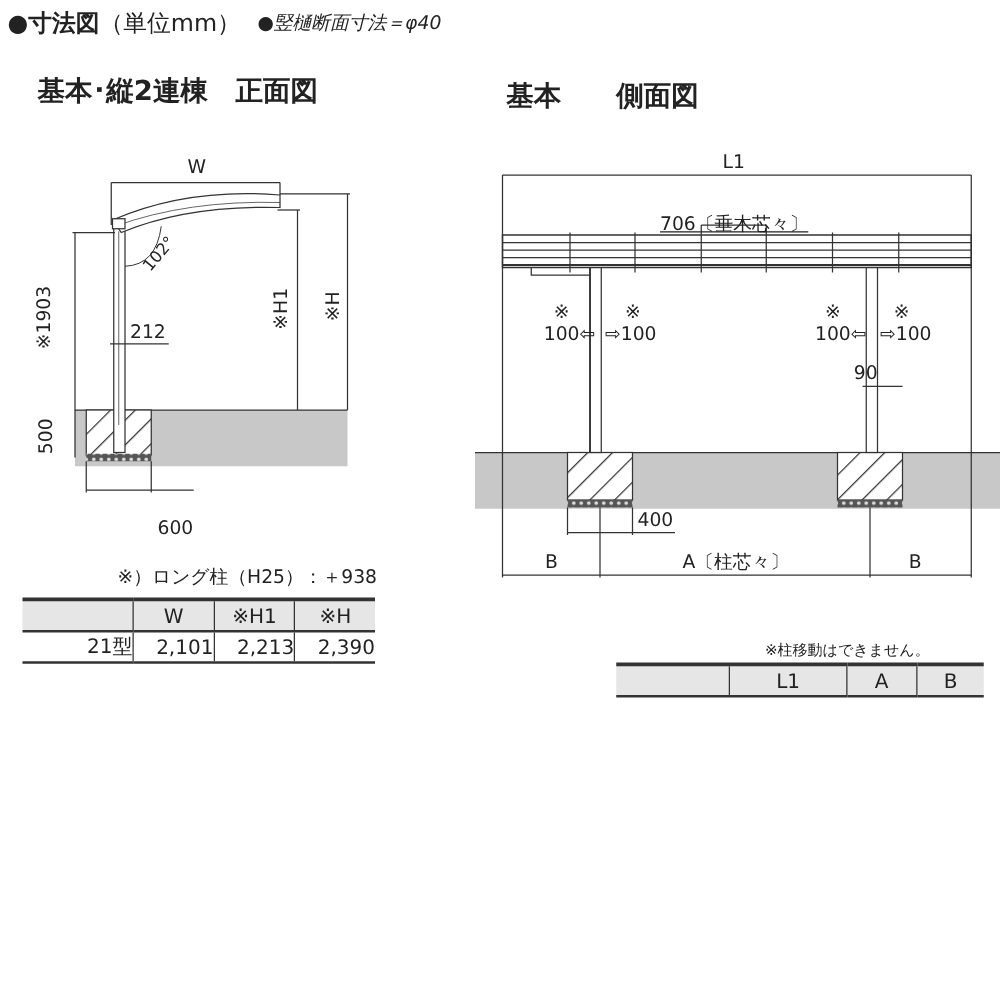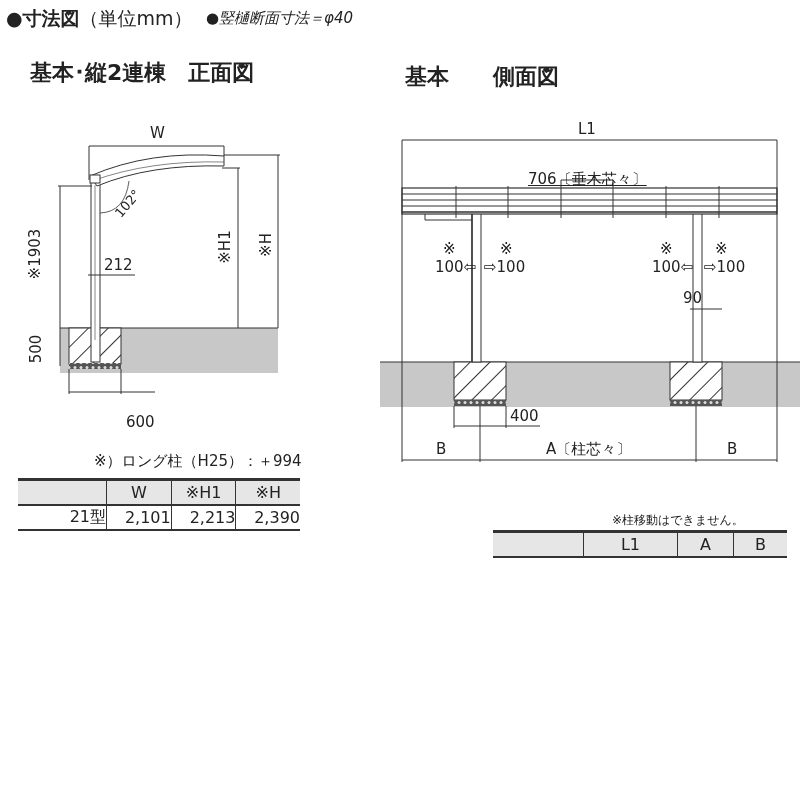--- a/index.html
+++ b/index.html
@@ -144,21 +144,21 @@
 <div class="abs lbl" style="left:660px;top:240px;">※</div>
 <div class="abs lbl" style="left:652px;top:258px;">100⇦</div>
 <div class="abs lbl" style="left:715px;top:240px;">※</div>
 <div class="abs lbl" style="left:704px;top:258px;">⇨100</div>
 <div class="abs lbl" style="left:683px;top:289px;">90</div>
 <div class="abs lbl" style="left:510px;top:407px;">400</div>
 <div class="abs lbl" style="left:436px;top:440px;">B</div>
 <div class="abs lbl" style="left:546px;top:440px;">A〔柱芯々〕</div>
 <div class="abs lbl" style="left:727px;top:440px;">B</div>
 
-<div class="abs" style="left:94px;top:452px;font-size:15px;">※）ロング柱（H25）：＋994</div>
+<div class="abs" style="left:94px;top:452px;font-size:15px;">※）ロング柱（H25）：＋938</div>
 <table class="spec" style="left:18px;top:478px;width:282px;">
   <tbody>
       <tr class="head">
     <td style="width:88px;"></td>
     <td>W</td>
     <td>※H1</td>
     <td>※H</td>
   </tr>
   <tr class="row">
     <td>21型</td>

